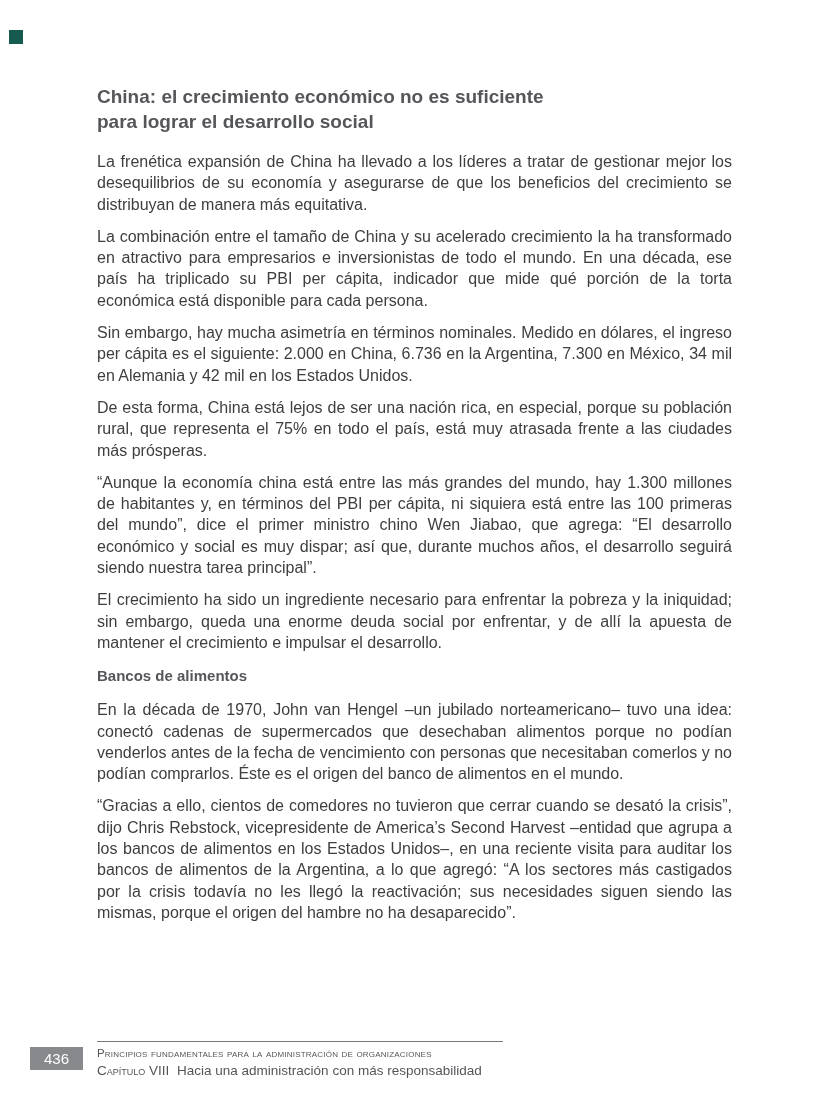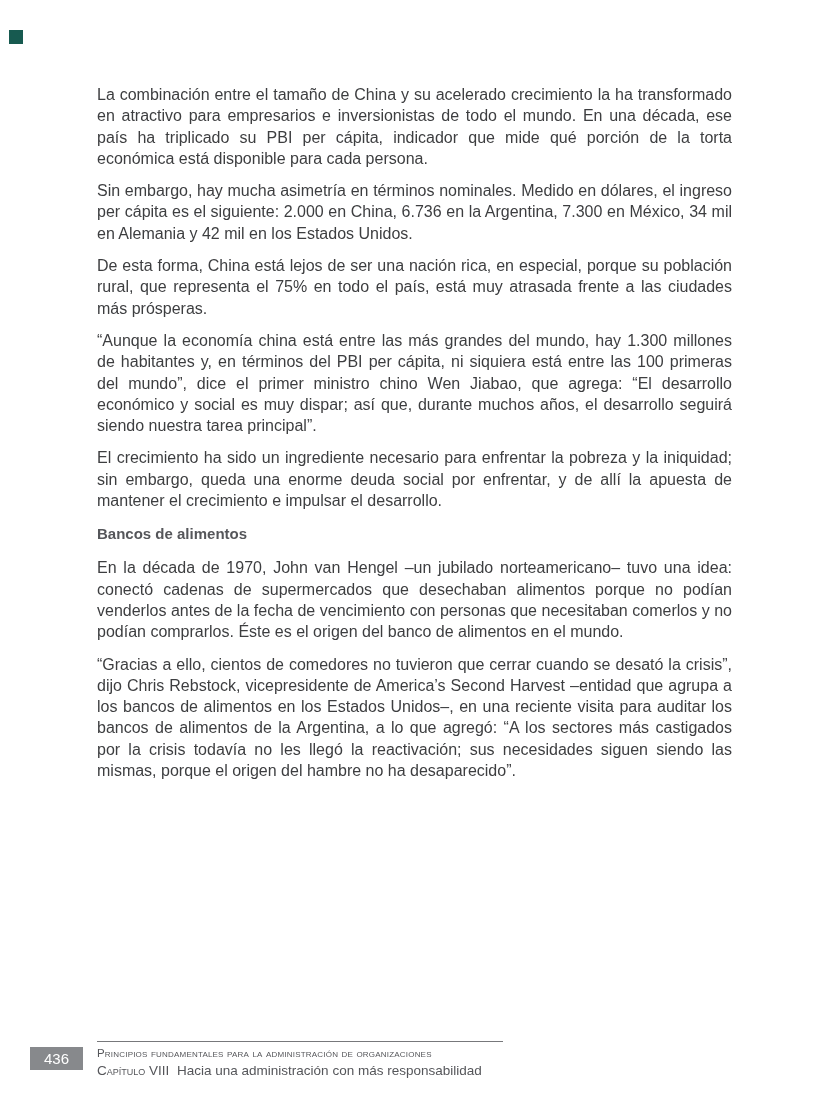--- a/index.html
+++ b/index.html
@@ -98,21 +98,26 @@
   .footer-line2 .rest{margin-left:4px;}
 </style>
 </head>
 <body>
 
 <div class="page">
 
   <div class="corner-square"></div>
 
   <div class="content">
+    <h1>
+      <span class="tline">China: el crecimiento económico no es suficiente</span>
+      <span class="tline">para lograr el desarrollo social</span>
+    </h1>
 
+    <p>La frenética expansión de China ha llevado a los líderes a tratar de gestionar mejor los desequilibrios de su economía y asegurarse de que los beneficios del crecimiento se distribuyan de manera más equitativa.</p>
     <p>La combinación entre el tamaño de China y su acelerado crecimiento la ha transformado en atractivo para empresarios e inversionistas de todo el mundo. En una década, ese país ha triplicado su PBI per cápita, indicador que mide qué porción de la torta económica está disponible para cada persona.</p>
     <p>Sin embargo, hay mucha asimetría en términos nominales. Medido en dólares, el ingreso per cápita es el siguiente: 2.000 en China, 6.736 en la Argentina, 7.300 en México, 34 mil en Alemania y 42 mil en los Estados Unidos.</p>
     <p>De esta forma, China está lejos de ser una nación rica, en especial, porque su población rural, que representa el 75% en todo el país, está muy atrasada frente a las ciudades más prósperas.</p>
     <p>“Aunque la economía china está entre las más grandes del mundo, hay 1.300 millones de habitantes y, en términos del PBI per cápita, ni siquiera está entre las 100 primeras del mundo”, dice el primer ministro chino Wen Jiabao, que agrega: “El desarrollo económico y social es muy dispar; así que, durante muchos años, el desarrollo seguirá siendo nuestra tarea principal”.</p>
     <p>El crecimiento ha sido un ingrediente necesario para enfrentar la pobreza y la iniquidad; sin embargo, queda una enorme deuda social por enfrentar, y de allí la apuesta de mantener el crecimiento e impulsar el desarrollo.</p>
 
     <h2>Bancos de alimentos</h2>
 
     <p>En la década de 1970, John van Hengel –un jubilado norteamericano– tuvo una idea: conectó cadenas de supermercados que desechaban alimentos porque no podían venderlos antes de la fecha de vencimiento con personas que necesitaban comerlos y no podían comprarlos. Éste es el origen del banco de alimentos en el mundo.</p>
     <p>“Gracias a ello, cientos de comedores no tuvieron que cerrar cuando se desató la crisis”, dijo Chris Rebstock, vicepresidente de America’s Second Harvest –entidad que agrupa a los bancos de alimentos en los Estados Unidos–, en una reciente visita para auditar los bancos de alimentos de la Argentina, a lo que agregó: “A los sectores más castigados por la crisis todavía no les llegó la reactivación; sus necesidades siguen siendo las mismas, porque el origen del hambre no ha desaparecido”.</p>

